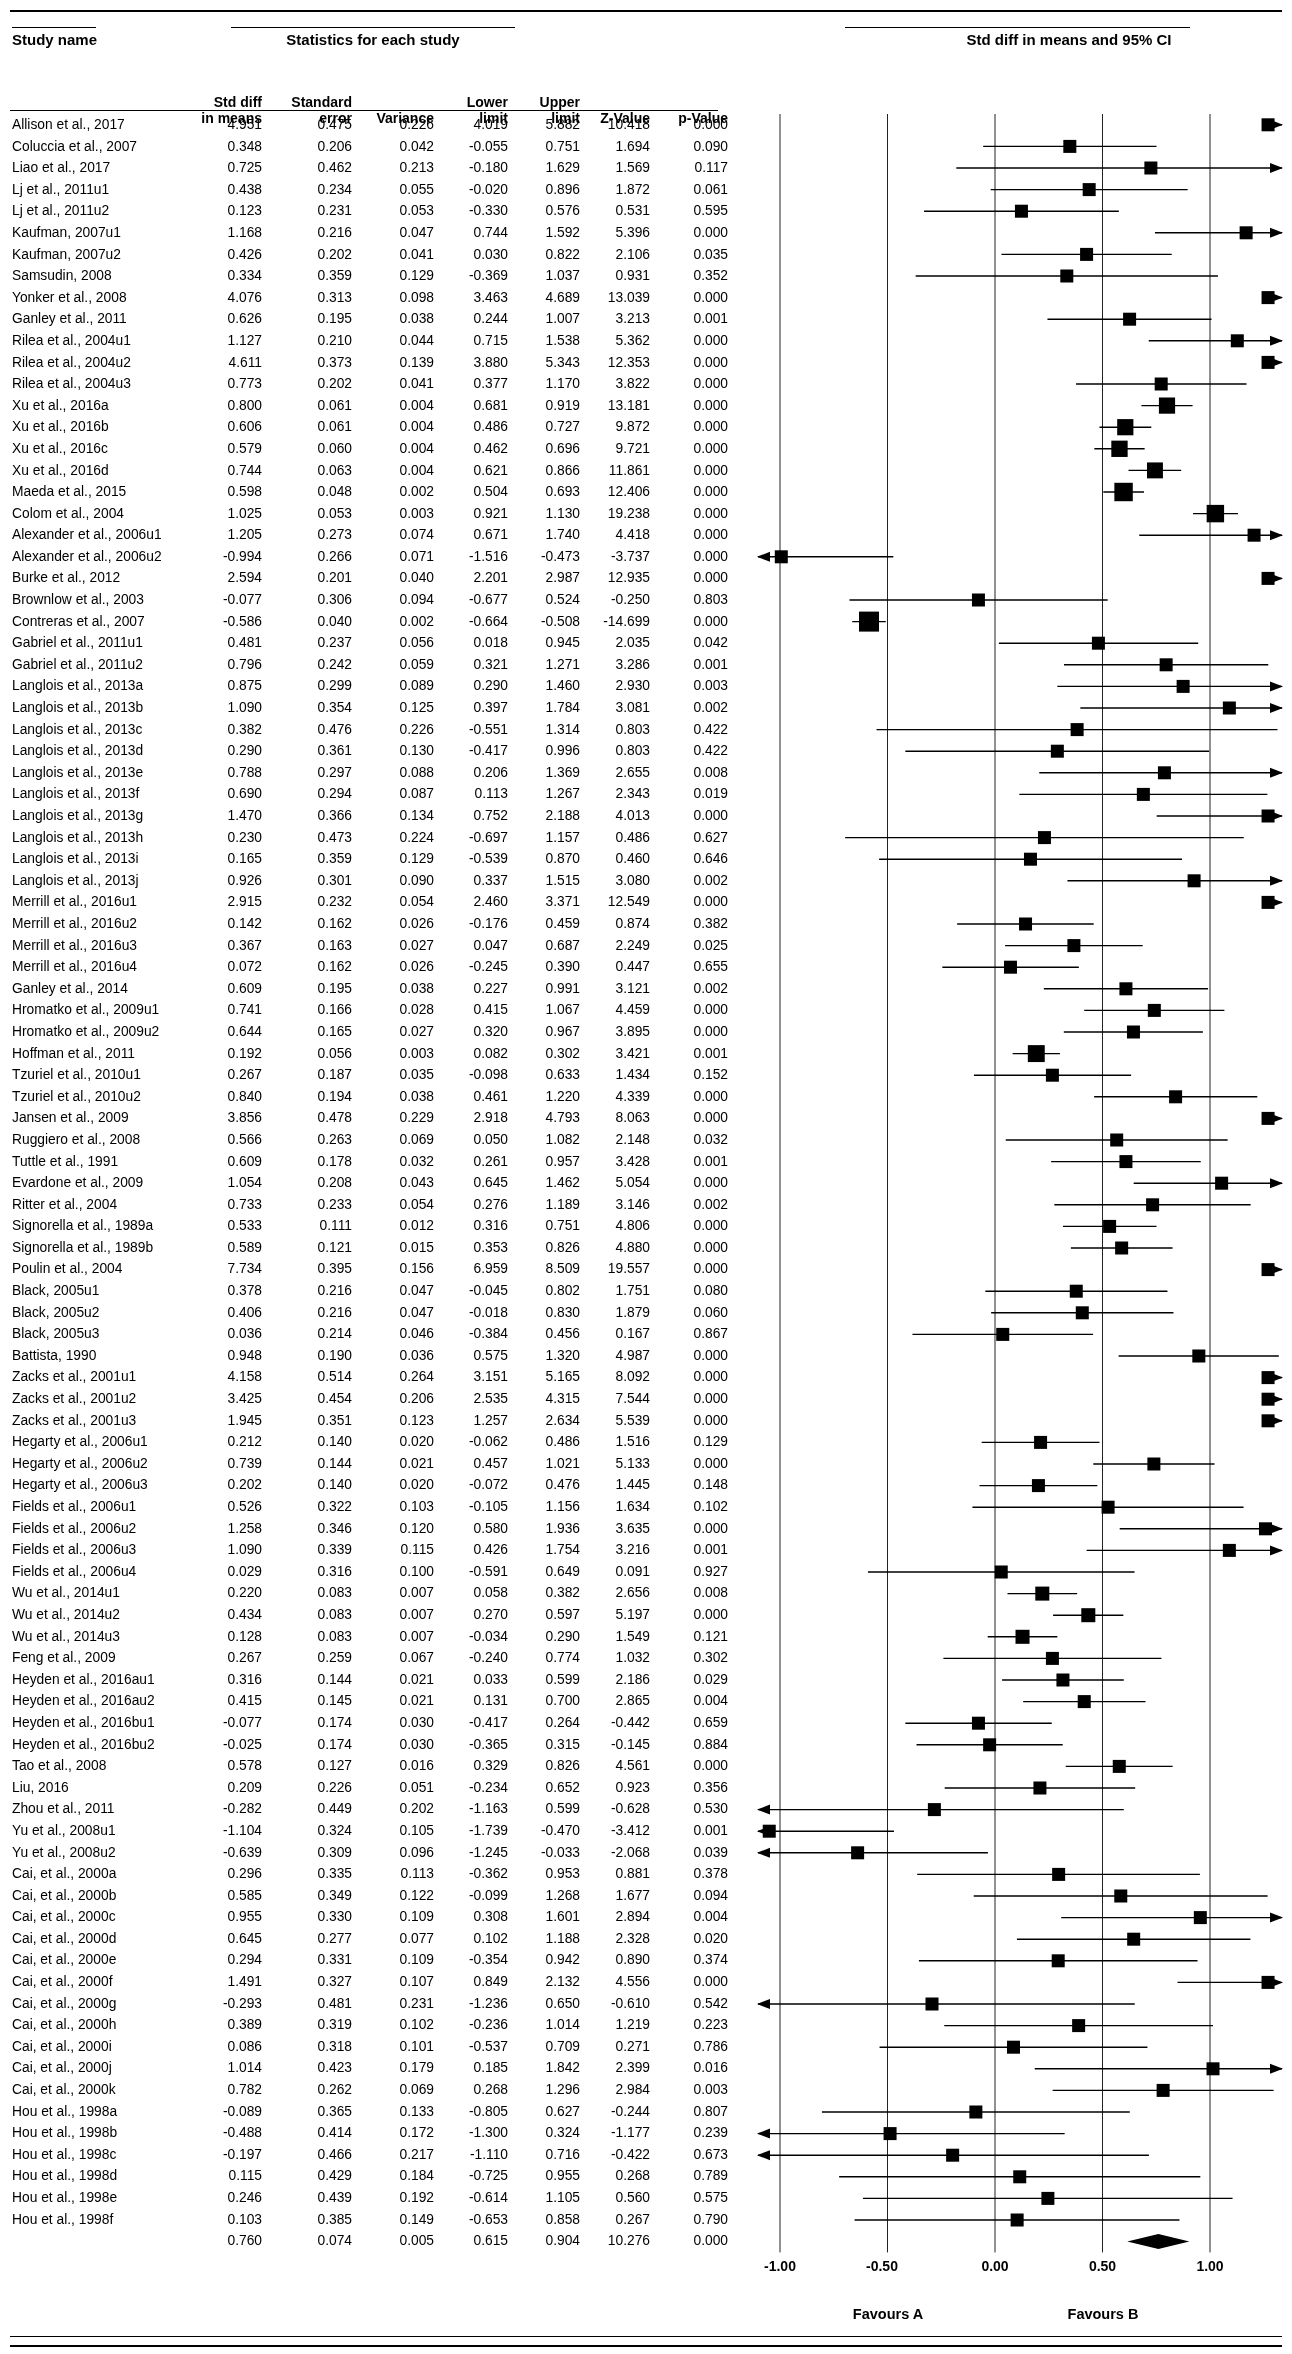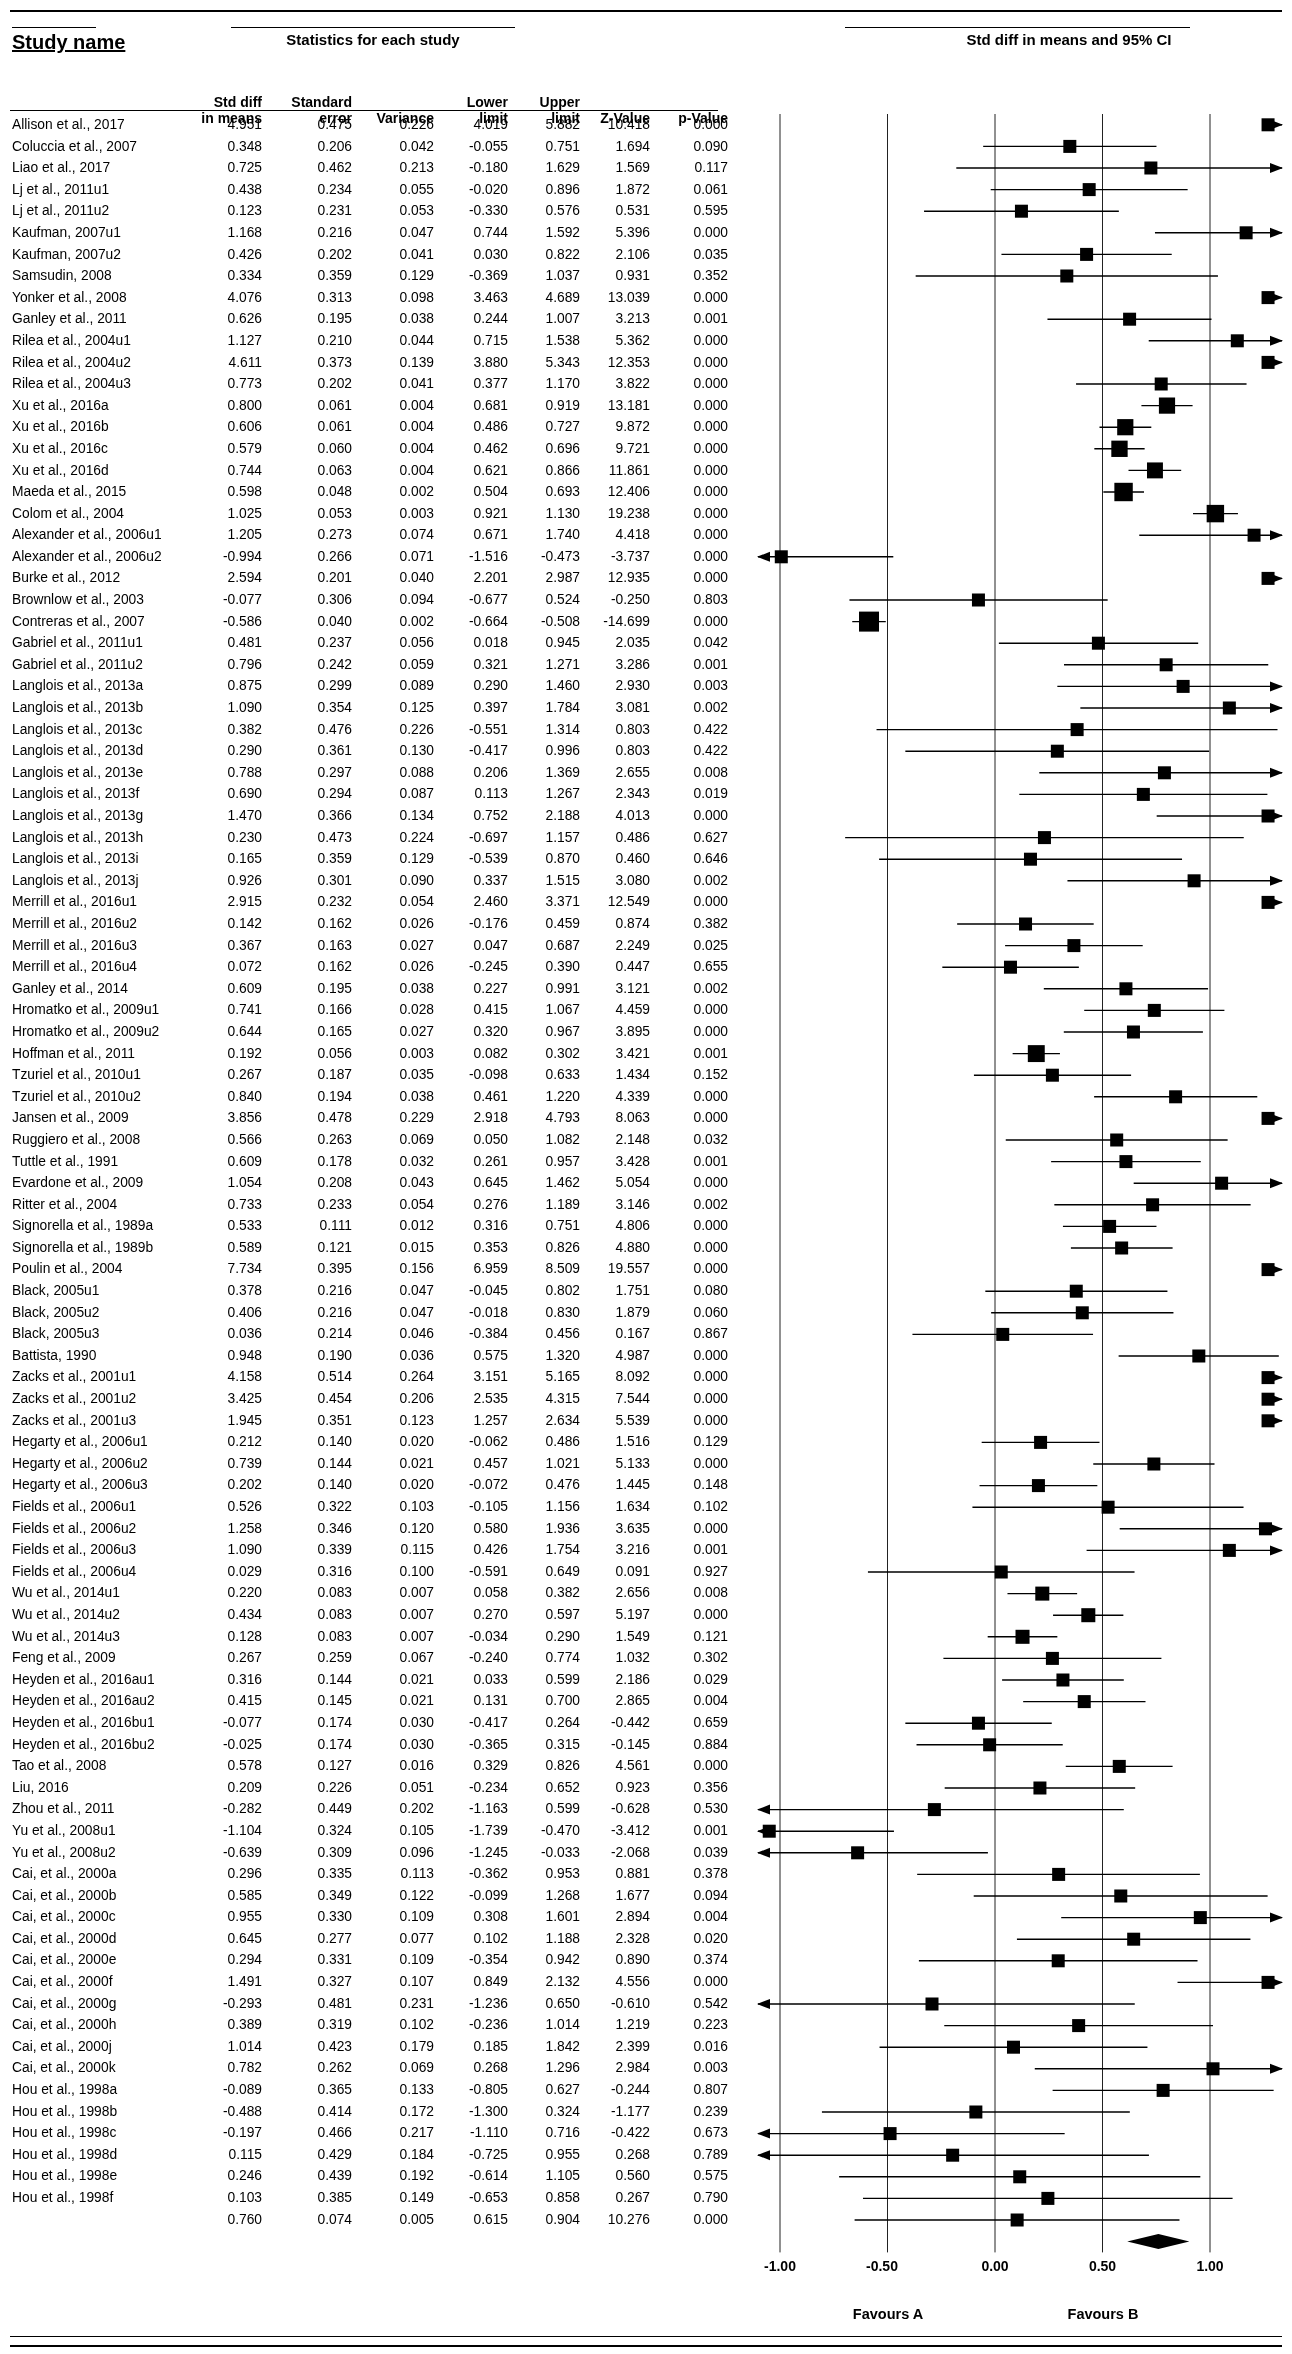--- a/index.html
+++ b/index.html
@@ -1,21 +1,21 @@
 <!DOCTYPE html>
 <html><head>
 <meta charset="utf-8">
 <style>
   html,body{margin:0;padding:0;background:#fff;}
   .page{position:relative;width:1292px;height:2354px;background:#fff;
         font-family:"Liberation Sans",sans-serif;color:#000;overflow:hidden;}
   .hline{position:absolute;background:#000;height:2px;}
   .thin{height:1px;}
   .group-label{position:absolute;font-weight:bold;font-size:15px;white-space:nowrap;transform:translateX(-50%);}
-  .study-col-label{position:absolute;font-weight:bold;font-size:20px;white-space:nowrap;text-decoration:underline;}
+  .study-col-label{position:absolute;font-weight:bold;font-size:15px;white-space:nowrap;}
   .colheads{position:absolute;top:52px;left:12px;display:grid;
             grid-template-columns:178px 72px 90px 82px 74px 72px 70px 78px;}
   .colheads .ch{font-weight:bold;font-size:14px;line-height:16px;text-align:right;
                 align-self:end;white-space:pre-line;margin-top:42px;}
   .rows{position:absolute;top:114px;left:12px;}
   .row{display:grid;grid-template-columns:178px 72px 90px 82px 74px 72px 70px 78px;
        height:21.6px;line-height:21.6px;font-size:13.8px;white-space:nowrap;}
   .row .name{text-align:left;overflow:hidden;}
   .row .num{text-align:right;}
   .plot{position:absolute;left:745px;top:114px;width:545px;}
@@ -937,20 +937,30 @@
       </div>
       <div class="row">
         <div class="cell name">Cai, et al., 2000h</div>
         <div class="cell num">0.389</div>
         <div class="cell num">0.319</div>
         <div class="cell num">0.102</div>
         <div class="cell num">-0.236</div>
         <div class="cell num">1.014</div>
         <div class="cell num">1.219</div>
         <div class="cell num">0.223</div>
+      </div>
+      <div class="row">
+        <div class="cell name">Cai, et al., 2000i</div>
+        <div class="cell num">0.086</div>
+        <div class="cell num">0.318</div>
+        <div class="cell num">0.101</div>
+        <div class="cell num">-0.537</div>
+        <div class="cell num">0.709</div>
+        <div class="cell num">0.271</div>
+        <div class="cell num">0.786</div>
       </div>
       <div class="row">
         <div class="cell name">Cai, et al., 2000j</div>
         <div class="cell num">1.014</div>
         <div class="cell num">0.423</div>
         <div class="cell num">0.179</div>
         <div class="cell num">0.185</div>
         <div class="cell num">1.842</div>
         <div class="cell num">2.399</div>
         <div class="cell num">0.016</div>

